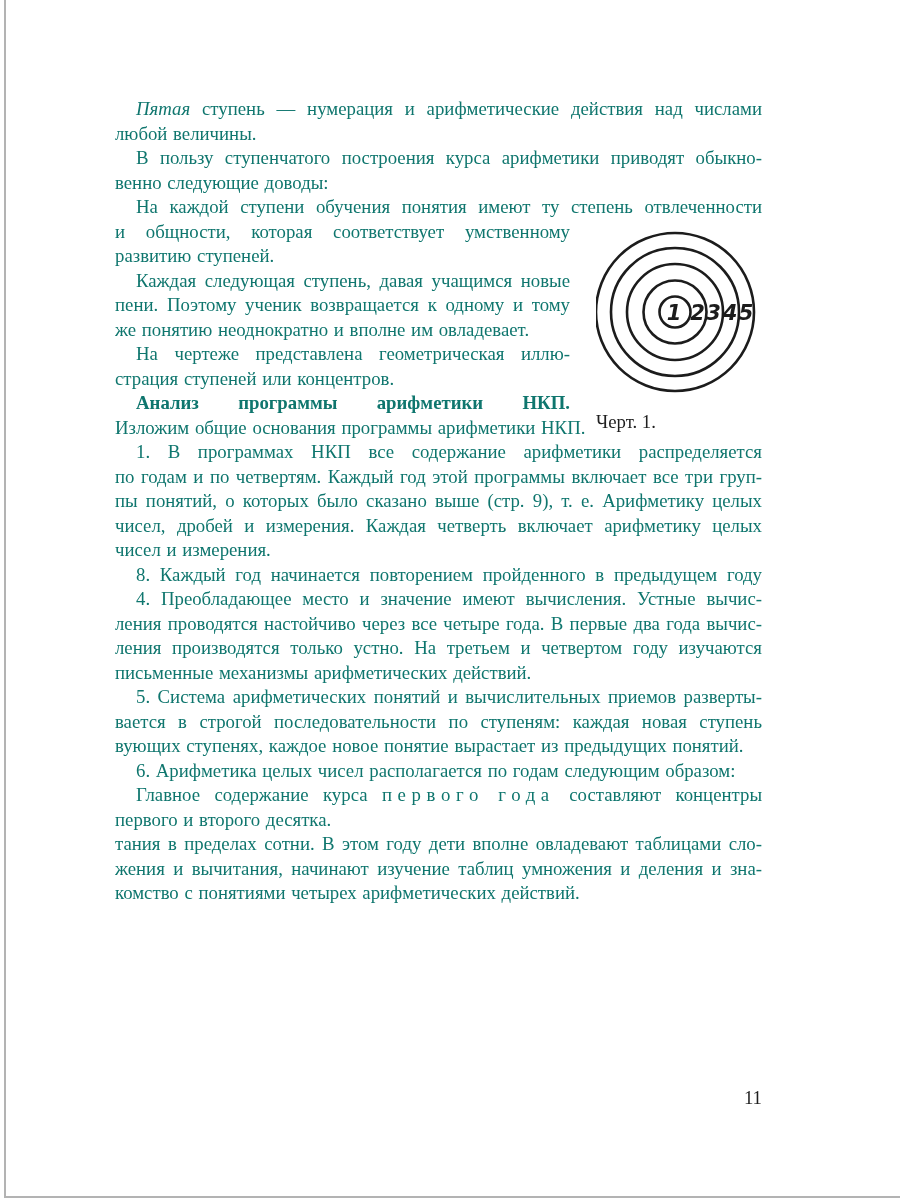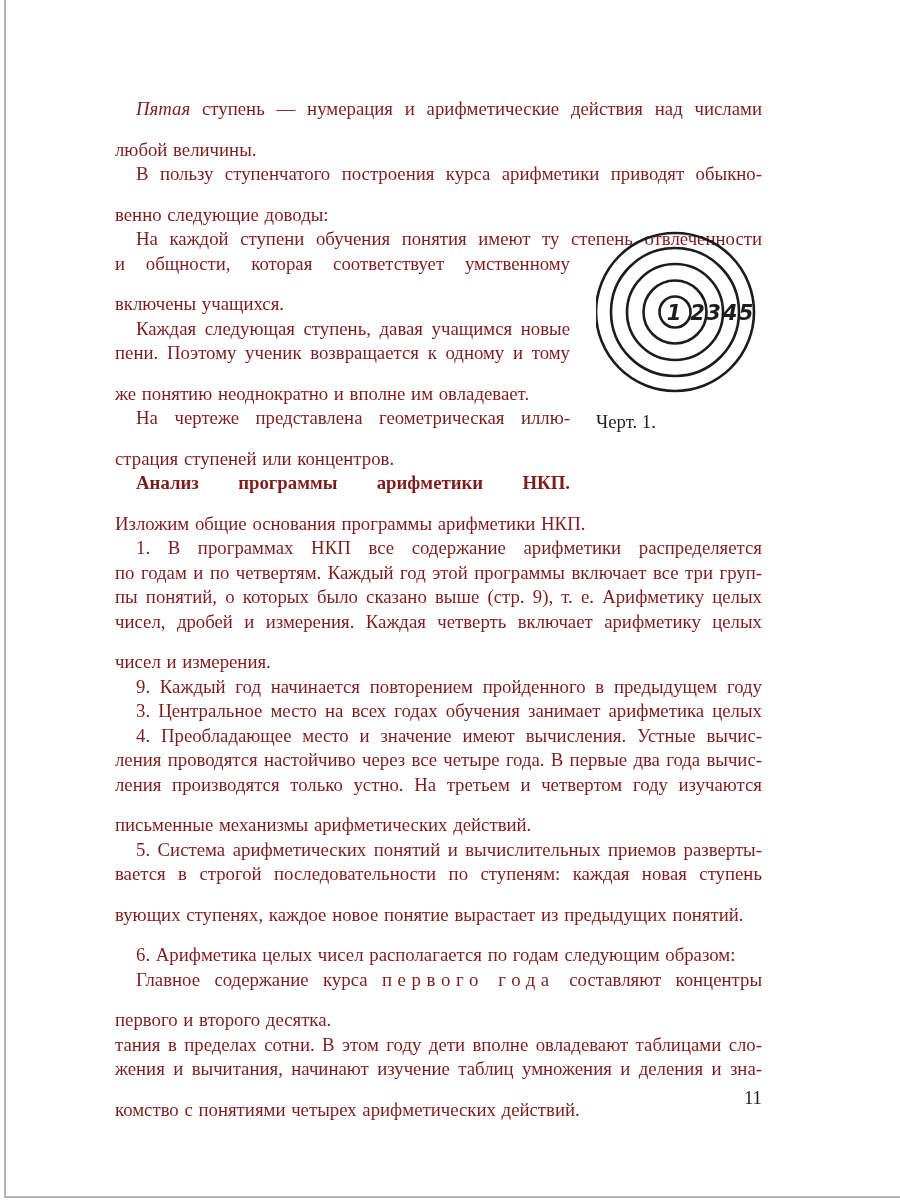--- a/index.html
+++ b/index.html
@@ -17,32 +17,32 @@
   .edge-left {
     position: absolute; left: 4px; top: 0; width: 2px; height: 1197px;
     background: #b3b3b3;
   }
   .edge-bottom {
     position: absolute; left: 4px; right: 0; top: 1196px; height: 2px;
     background: #b3b3b3;
   }
   .content {
     position: absolute; left: 115px; top: 97px; width: 647px;
-    color: #7f1d1d;
+    color: #0f766e;
   }
   .ln {
     font-size: 18.8px;
     line-height: 24.5px;
     height: 24.5px;
     overflow: hidden;
     text-align: justify;
     text-align-last: justify;
     word-spacing: 1px;
   }
-  .last { text-align-last: left; margin-top: 16px; }
+  .last { text-align-last: left; }
   .ind { text-indent: 21px; }
   .nr { margin-right: 192px; }     
   .bold { font-weight: bold; }
   .it { font-style: italic; }
   .sp { letter-spacing: 0.3em; }
   .figure {
     position: absolute; left: 596px; top: 227px; width: 172px;
     text-align: center;
   }
   .figure svg { display: block; }
@@ -75,41 +75,40 @@
   <div class="content">
 
     <div class="ln ind"><span class="it">Пятая</span><span> ступень — нумерация и арифметические действия над числами</span></div>
     <div class="ln last">любой величины.</div>
 
     <div class="ln ind">В пользу ступенчатого построения курса арифметики приводят обыкно-</div>
     <div class="ln last">венно следующие доводы:</div>
 
     <div class="ln ind">На каждой ступени обучения понятия имеют ту степень отвлеченности</div>
     <div class="ln nr">и общности, которая соответствует умственному</div>
-    <div class="ln nr last">включены учащихся.</div>
+    <div class="ln nr last">развитию ступеней.</div>
 
     <div class="ln nr ind">Каждая следующая ступень, давая учащимся новые</div>
     <div class="ln nr">пени. Поэтому ученик возвращается к одному и тому</div>
     <div class="ln nr last">же понятию неоднократно и вполне им овладевает.</div>
 
     <div class="ln nr ind">На чертеже представлена геометрическая иллю-</div>
     <div class="ln nr last">страция ступеней или концентров.</div>
 
     <div class="ln nr ind bold">Анализ программы арифметики НКП.</div>
     <div class="ln last">Изложим общие основания программы арифметики НКП.</div>
 
     <div class="ln ind">1. В программах НКП все содержание арифметики распределяется</div>
     <div class="ln">по годам и по четвертям. Каждый год этой программы включает все три груп-</div>
     <div class="ln">пы понятий, о которых было сказано выше (стр. 9), т. е. Арифметику целых</div>
     <div class="ln">чисел, дробей и измерения. Каждая четверть включает арифметику целых</div>
     <div class="ln last">чисел и измерения.</div>
 
-    <div class="ln ind">9. Каждый год начинается повторением пройденного в предыдущем году</div>
+    <div class="ln ind">8. Каждый год начинается повторением пройденного в предыдущем году</div>
 
-    <div class="ln ind">3. Центральное место на всех годах обучения занимает арифметика целых</div>
 
     <div class="ln ind">4. Преобладающее место и значение имеют вычисления. Устные вычис-</div>
     <div class="ln">ления проводятся настойчиво через все четыре года. В первые два года вычис-</div>
     <div class="ln">ления производятся только устно. На третьем и четвертом году изучаются</div>
     <div class="ln last">письменные механизмы арифметических действий.</div>
 
     <div class="ln ind">5. Система арифметических понятий и вычислительных приемов разверты-</div>
     <div class="ln">вается в строгой последовательности по ступеням: каждая новая ступень</div>
     <div class="ln last">вующих ступенях, каждое новое понятие вырастает из предыдущих понятий.</div>
 

